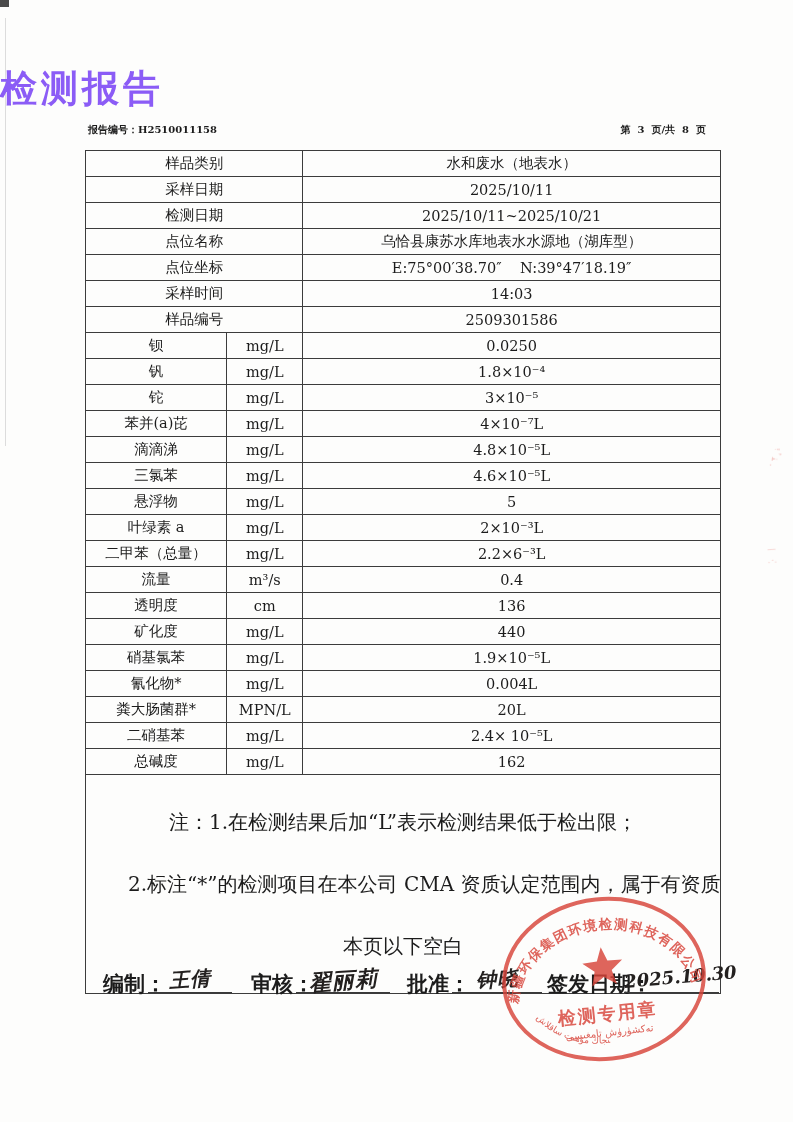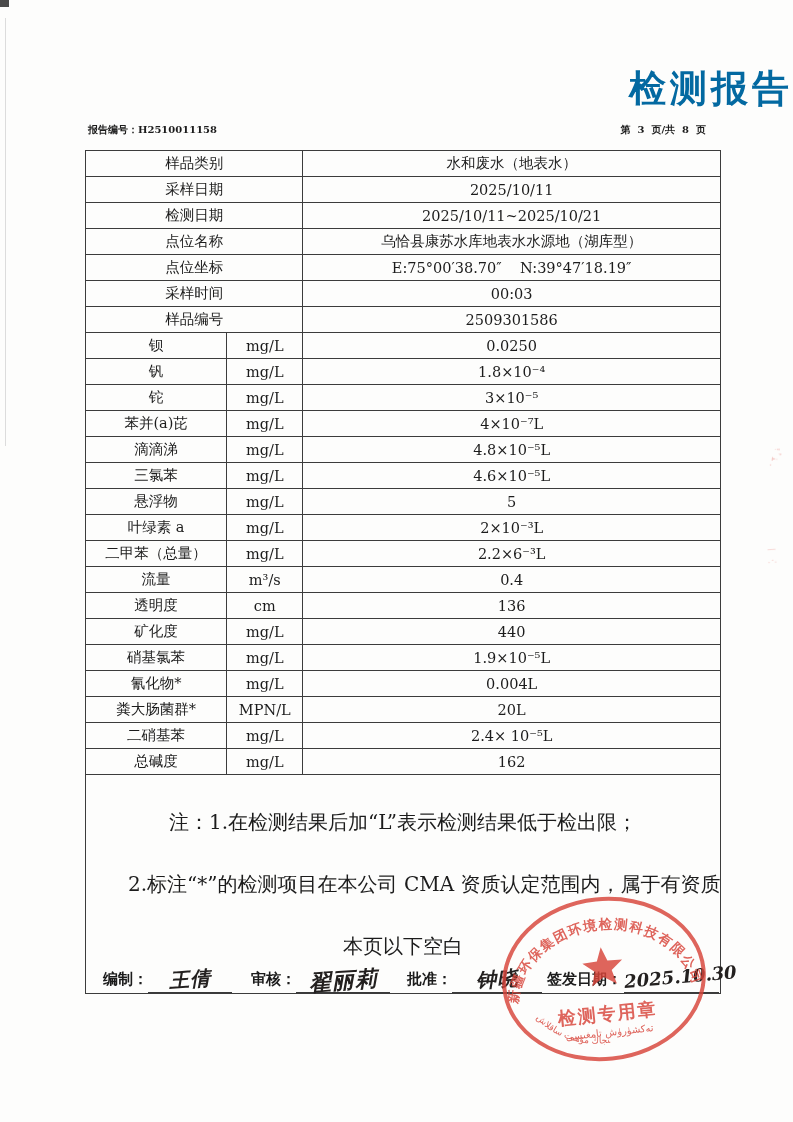--- a/index.html
+++ b/index.html
@@ -13,22 +13,22 @@
   }
   
   .scan-line-left{position:absolute;left:5px;top:18px;width:1px;height:428px;background:#dcdcdc;}
   .corner-mark{position:absolute;left:0;top:0;width:9px;height:7px;background:#4a4a4a;}
   .smudge{position:absolute;color:#e77b74;opacity:.45;filter:blur(.6px);font-size:11px;line-height:10px;letter-spacing:1px;writing-mode:vertical-rl;}
   .smudge-1{left:770px;top:448px;transform:rotate(6deg);}
   .smudge-2{left:766px;top:548px;opacity:.3;transform:rotate(-4deg);}
 
   .title{
     position:absolute;top:64px;left:0;width:100%;
-    text-align:right;font-family:Liberation Serif, serif;
-    font-size:37px;font-weight:900;letter-spacing:4px;color:#0369a1;
+    text-align:left;font-family:Liberation Serif, serif;
+    font-size:37px;font-weight:900;letter-spacing:4px;color:#8b5cf6;
   }
   .meta-row{
     position:absolute;top:123px;left:88px;width:618px;
     display:flex;justify-content:space-between;align-items:baseline;
     font-size:10px;font-weight:bold;white-space:pre;
   }
   table.report{
     position:absolute;top:150px;left:85px;width:636px;
     border-collapse:collapse;table-layout:fixed;
     font-size:14.5px;
@@ -40,21 +40,21 @@
   }
   col.c1{width:141px;} col.c2{width:76px;} col.c3{width:417px;}
   td.notes-cell{
     height:118px;vertical-align:top;text-align:left;
     padding:3px 6px;white-space:normal;
   }
   .notes-cell p{margin:0;line-height:1.5;font-size:20px;}
   .notes-cell p.indent{text-indent:2em;}
 
   
-  .sig{position:absolute;font-size:15px;font-weight:600;white-space:pre;}
+  .sig{position:absolute;font-size:21px;font-weight:600;white-space:pre;}
   .sig-underline{position:absolute;height:26px;border-bottom:1.5px solid #3a3a3a;text-align:center;}
   .hand{
     display:inline-block;font-style:italic;font-weight:600;color:#23201f;
     font-size:20px;transform:rotate(-4deg);letter-spacing:1px;white-space:pre;
   }
   .hand-date{font-size:18px;transform:rotate(-5deg);letter-spacing:0;}
 
   .stamp{position:absolute;left:497px;top:891px;opacity:.82;transform:rotate(-6deg);}
 </style>
 </head>
@@ -101,21 +101,21 @@
       <td>乌恰县康苏水库地表水水源地（湖库型）</td>
     </tr>
 
     <tr>
       <td colspan="2">点位坐标</td>
       <td>E:75°00′38.70″    N:39°47′18.19″</td>
     </tr>
 
     <tr>
       <td colspan="2">采样时间</td>
-      <td>00:03</td>
+      <td>14:03</td>
     </tr>
 
     <tr>
       <td colspan="2">样品编号</td>
       <td>2509301586</td>
     </tr>
   </tbody>
     <tbody id="results-body">
 
     <tr>

